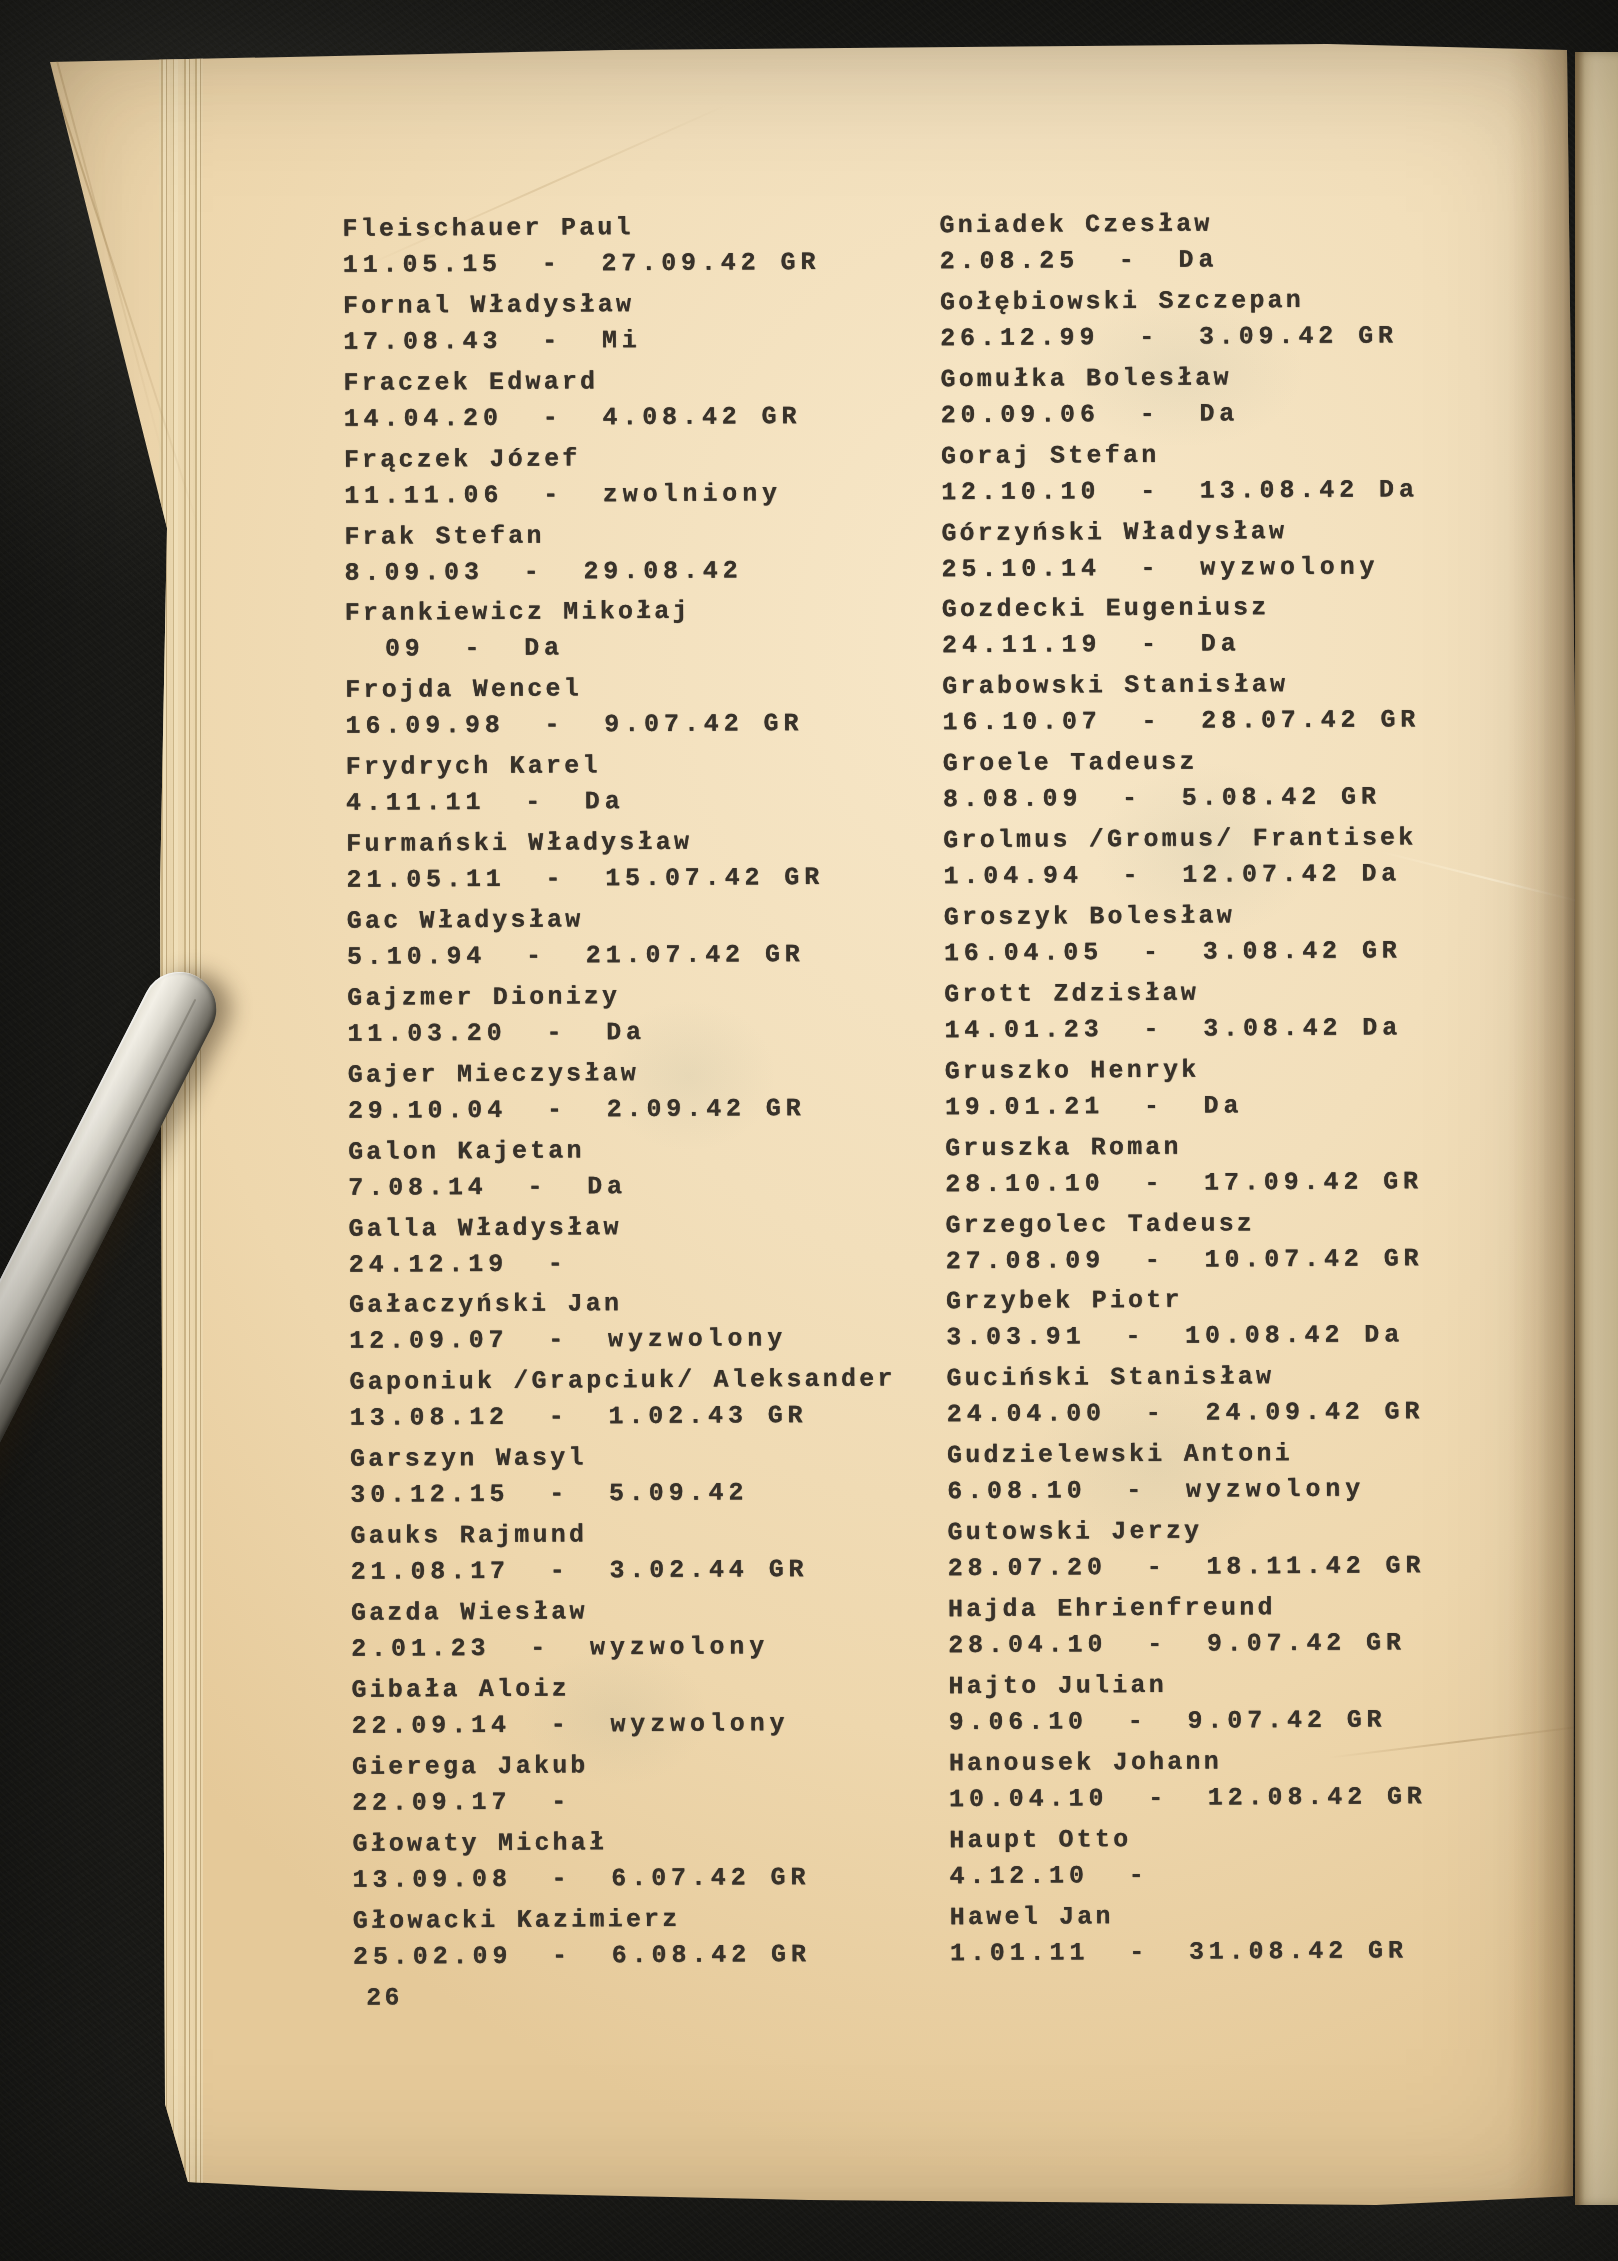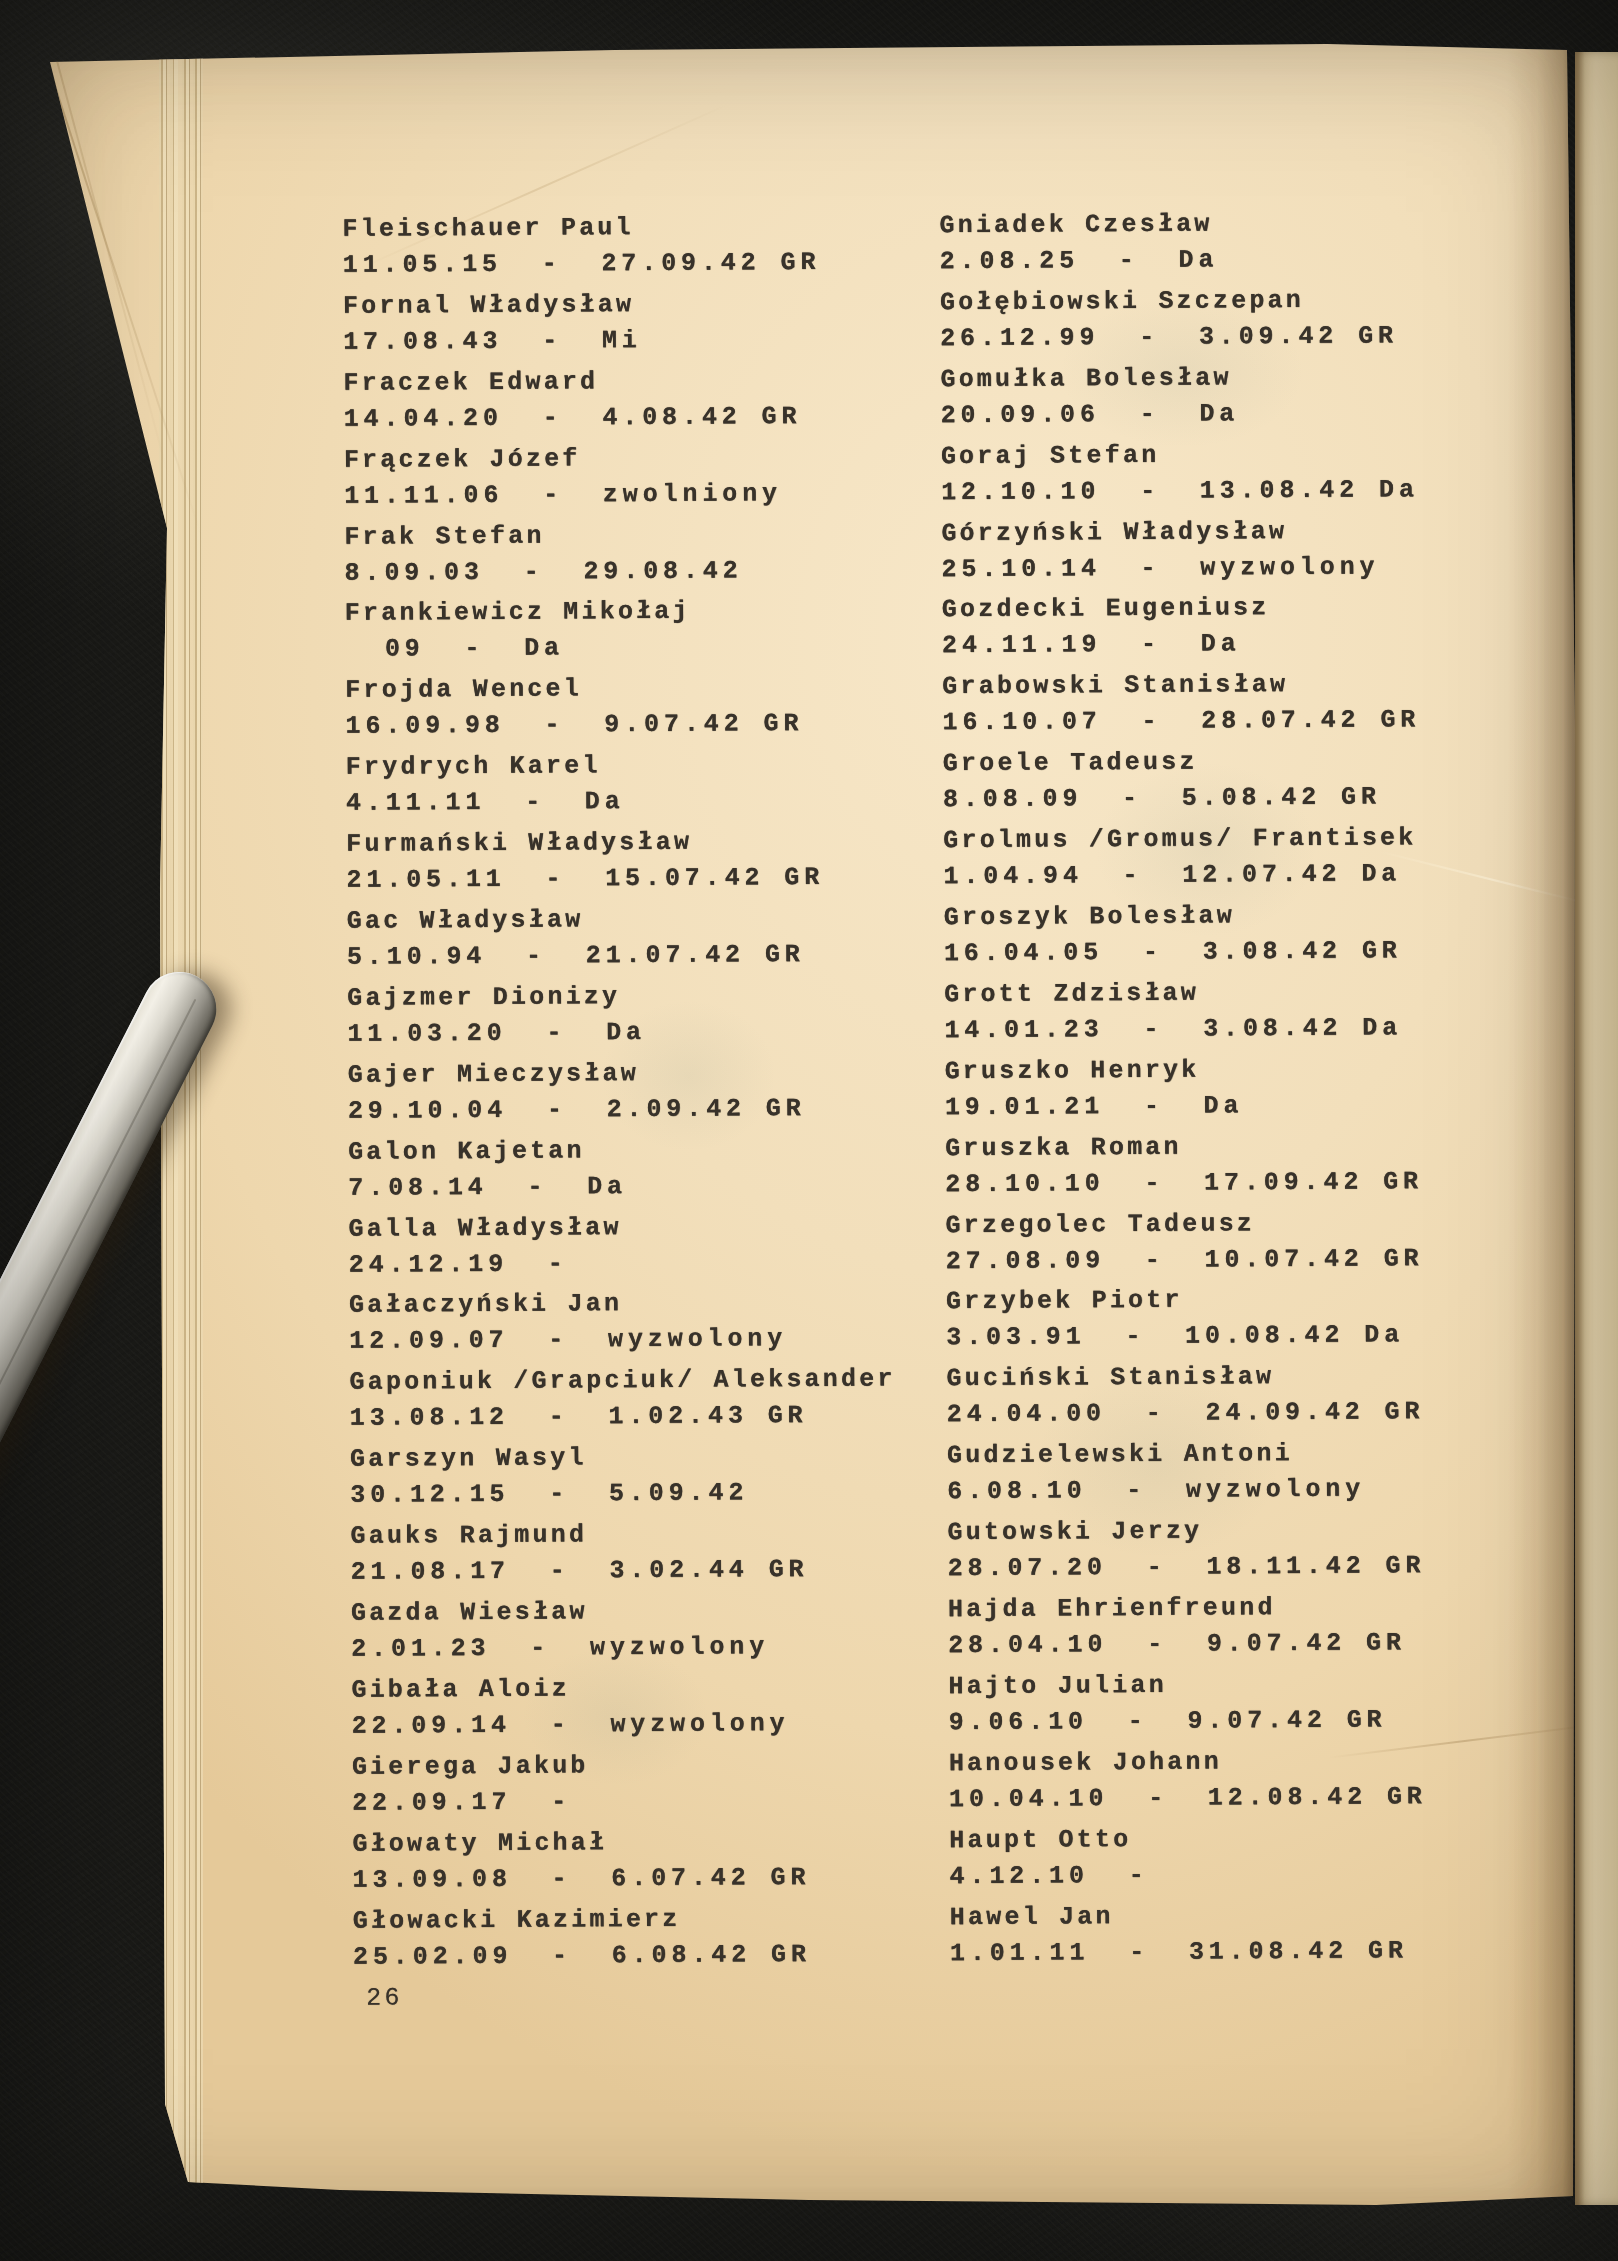--- a/index.html
+++ b/index.html
@@ -94,21 +94,21 @@
   .col-right{left:945px;}
   .entry{margin-bottom:4.9px;}
   .entry .name,.entry .dates{
     font-size:25px;font-weight:bold;line-height:36px;white-space:pre;
     text-shadow:0 0 0.8px rgba(52,46,38,.65), 0.3px 0.3px 0 rgba(52,46,38,.35);
   }
   .entry .name{letter-spacing:3.2px;}
   .entry .dates{letter-spacing:4.9px;}
   .page-number{
     position:absolute;left:361px;top:1981px;
-    font-size:25px;font-weight:normal;letter-spacing:3.2px;
+    font-size:25px;font-weight:bold;letter-spacing:3.2px;
     text-shadow:0 0 0.8px rgba(52,46,38,.6);
   }
   
   .metal-clip{
     position:absolute;left:-251px;top:1213px;width:615px;height:74px;
     border-radius:37px;transform:rotate(-63deg);
     background:linear-gradient(180deg,
       #e9e5d8 0%, #f6f3ea 14%, #dfdcd2 36%, #bab7ad 56%,
       #949188 74%, #6e6b62 90%, #504d46 100%);
     box-shadow:

